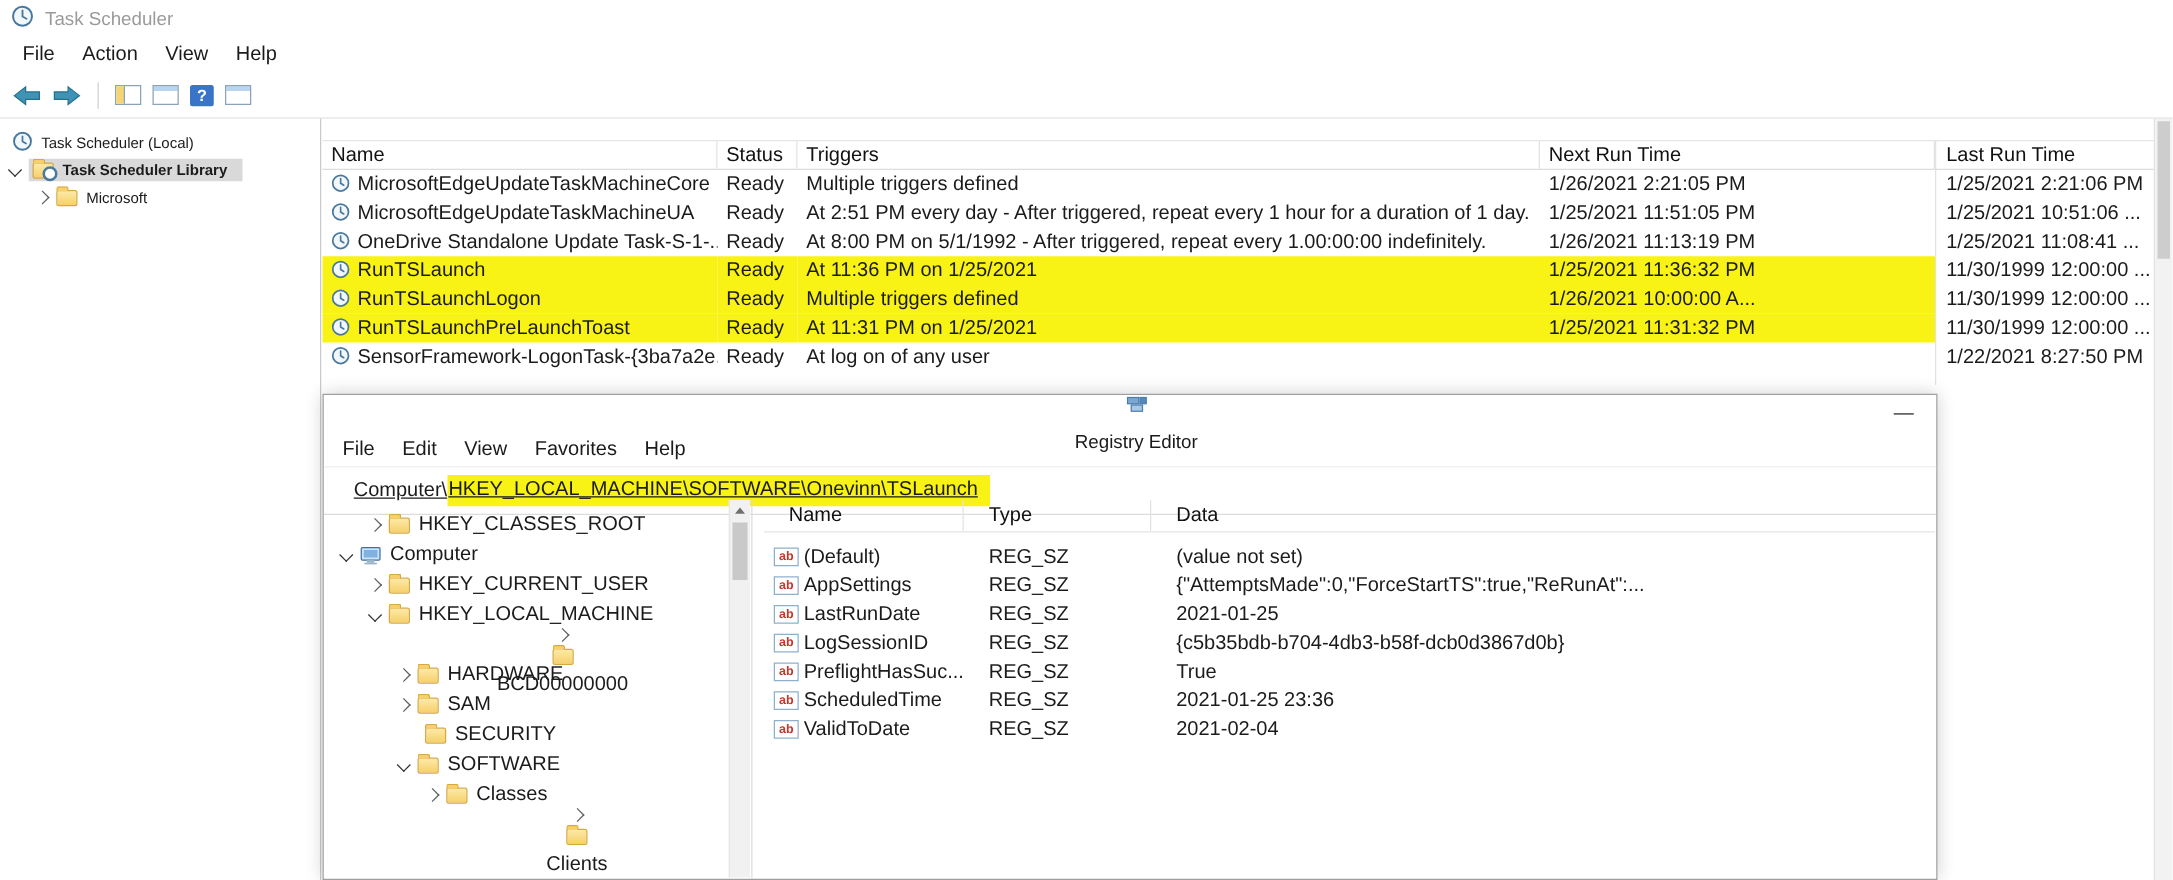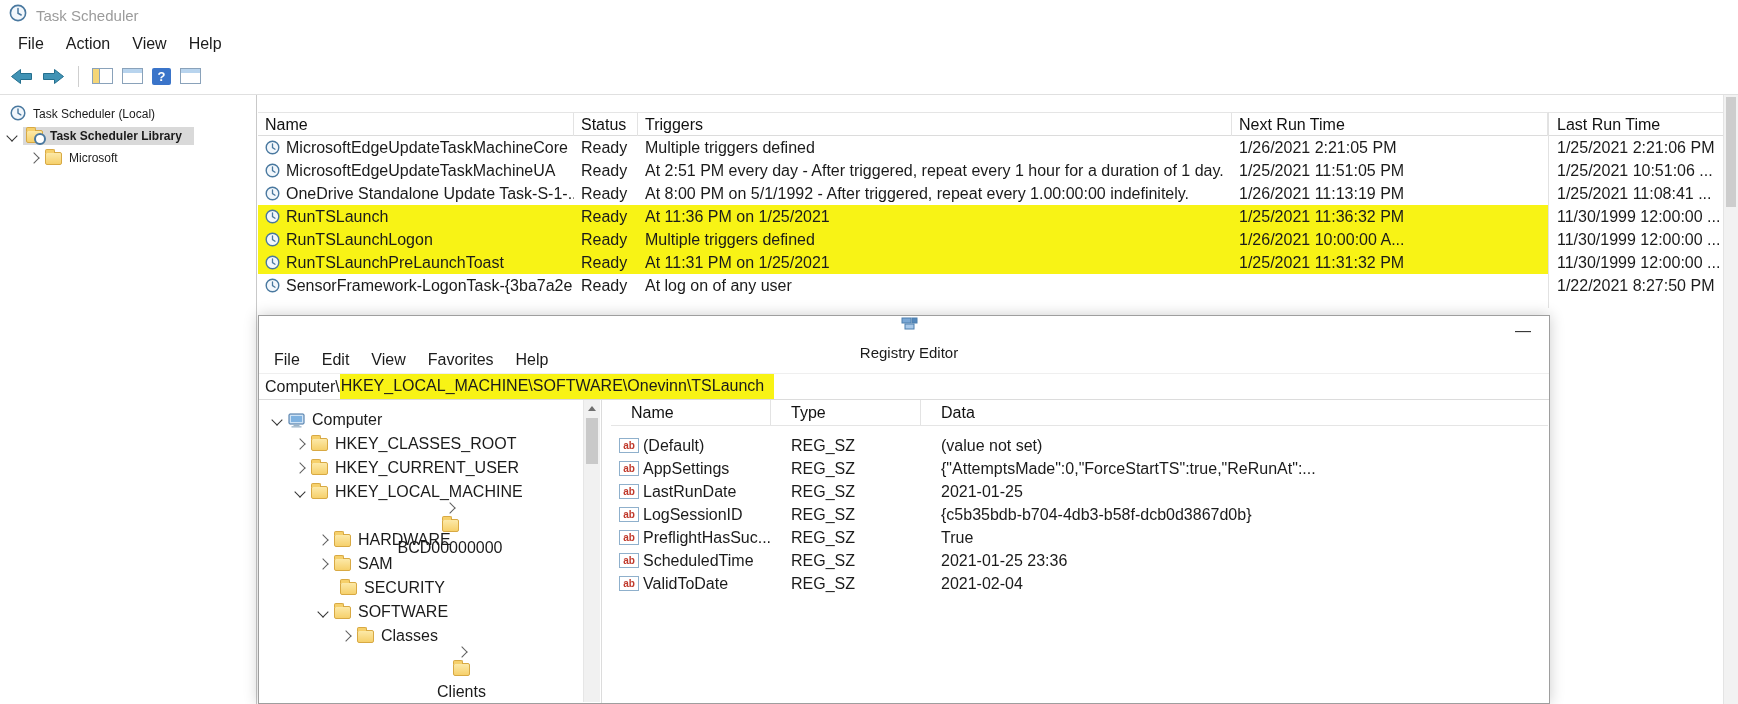--- a/index.html
+++ b/index.html
@@ -54,21 +54,21 @@
 
   .tsw-scroll { position:absolute; right:0; top:95px; width:15px; bottom:0; background:#f2f2f2; border-left:1px solid #e4e4e4; }
   .tsw-scroll .thumb { position:absolute; left:2px; right:2px; top:2px; height:110px; background:#cdcdcd; }
 
   
   .rew { position:absolute; left:258px; top:315px; width:1292px; height:389px; background:#fff; border:1px solid #9e9e9e; box-shadow:0 0 14px rgba(0,0,0,.2); z-index:5; }
   .rew-title { position:absolute; left:0; top:0; right:0; height:30px; display:flex; align-items:center; padding-left:10px; gap:9px;flex-direction:column; }
   .rew-title-txt { font-size:15px; color:#1a1a1a; }
   .min-btn { position:absolute; right:18px; top:0; height:30px; display:flex; align-items:center; font-size:16px; color:#333; cursor:default; }
   .rew-menu { position:absolute; left:0; top:30px; right:0; height:27px; display:flex; align-items:center; padding-left:4px; font-size:16px; }
-  .rew-addr { position:absolute; left:0; top:57px; right:0; height:27px; display:flex; align-items:center; padding-left:6px; font-size:16px; border-top:1px solid #efefef; border-bottom:1px solid #dcdcdc; }
+  .rew-addr { position:absolute; left:0; top:57px; right:0; height:39px; display:flex; align-items:center; padding-left:24px; font-size:16px; border-top:1px solid #efefef; border-bottom:1px solid #dcdcdc;text-decoration:underline; }
   .addr-hl { background:var(--hl); padding:3px 10px 4px 1px; }
 
   .rew-tree { position:absolute; left:0; top:84px; width:322px; bottom:0; padding-top:8px; font-size:16px; overflow:hidden; }
   .rtree-row { height:24px; display:flex; align-items:center; gap:7px; cursor:default; white-space:nowrap; }
   .pc-ico { display:inline-flex; flex:none; }
 
   .rew-tree-scroll { position:absolute; left:324px; top:84px; width:17px; bottom:1px; background:#f1f1f1; border-left:1px solid #e6e6e6; }
   .sb-up { width:0; height:0; border-left:4px solid transparent; border-right:4px solid transparent; border-bottom:5px solid #6f6f6f; margin:6px auto 4px; }
   .rew-tree-scroll .thumb { position:absolute; left:2px; right:2px; top:18px; height:46px; background:#c9c9c9; }
   .rew-divider { position:absolute; left:342px; top:84px; bottom:0; width:1px; background:#dcdcdc; }
@@ -267,40 +267,40 @@
     <span class="mi">Favorites</span>
     <span class="mi">Help</span>
   </div>
 
   <div class="rew-addr">
     <span>Computer\</span>
       <span class="addr-hl">HKEY_LOCAL_MACHINE\SOFTWARE\Onevinn\TSLaunch</span>
   </div>
 
   <div class="rew-tree">
+      <div class="rtree-row" style="padding-left: 37px;">
+        <span class="chev "></span>
+        <span class="folder"></span>
+        <span class="lbl">HKEY_CLASSES_ROOT</span>
+      </div>
       <div class="rtree-row" style="padding-left: 14px;">
         <span class="chev down"></span>
         <span class="pc-ico">
           <svg width="17" height="15" viewBox="0 0 17 15">
             <rect x="1" y="1" width="15" height="10" rx="1" fill="#cfe3f5" stroke="#3f6fa0"></rect>
             <rect x="3" y="3" width="11" height="6" fill="#7fb2e0"></rect>
             <rect x="5.5" y="11" width="6" height="2.2" fill="#9bb3c8"></rect>
             <rect x="3.5" y="13.2" width="10" height="1.3" fill="#9bb3c8"></rect>
           </svg>
         </span>
         <span class="lbl">Computer</span>
       </div>
       <div class="rtree-row" style="padding-left: 37px;">
         <span class="chev "></span>
         <span class="folder"></span>
-        <span class="lbl">HKEY_CLASSES_ROOT</span>
-      </div>
-      <div class="rtree-row" style="padding-left: 37px;">
-        <span class="chev "></span>
-        <span class="folder"></span>
         <span class="lbl">HKEY_CURRENT_USER</span>
       </div>
       <div class="rtree-row" style="padding-left: 37px;">
         <span class="chev down"></span>
         <span class="folder"></span>
         <span class="lbl">HKEY_LOCAL_MACHINE</span>
       </div>
       <div class="rtree-row" style="padding-left: 60px; flex-direction: column;">
         <span class="chev "></span>
         <span class="folder"></span>

